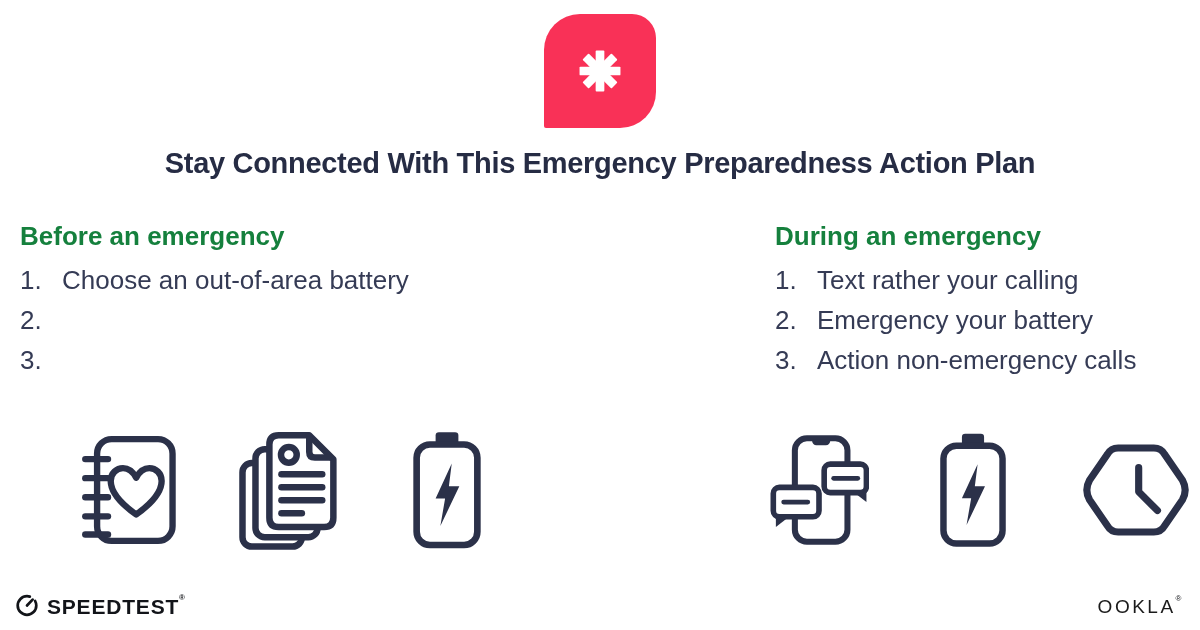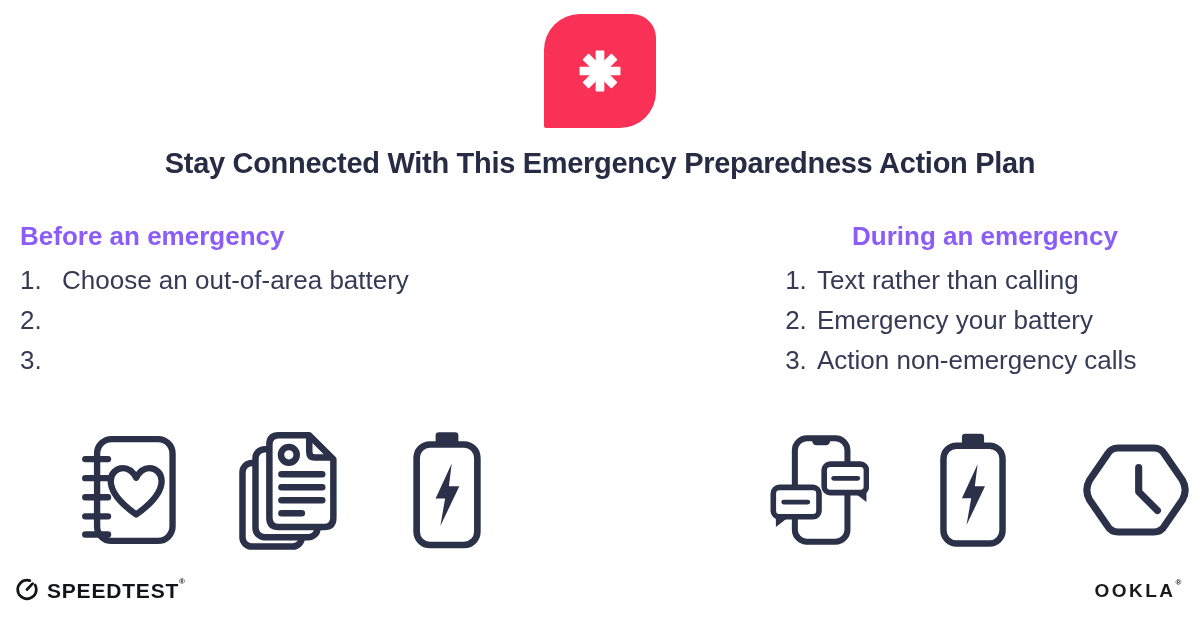--- a/index.html
+++ b/index.html
@@ -33,26 +33,26 @@
     text-align: center;
   }
 
   
   .columns {
     display: flex;
     margin-top: 38px;
     padding: 0 20px;
   }
   .col-before { width: 735px; flex: 0 0 auto; }
-  .col-during { flex: 1 1 auto; margin-left: 20px; text-align: center; }
+  .col-during { flex: 1 1 auto; margin-left: 20px; }
   .col-heading {
     font-size: 26px;
     font-weight: 700;
     line-height: 32px;
-    color: #8b5cf6;
+    color: #15803d;
   }
   .steps { list-style: none; margin-top: 8px; }
   .step {
     display: flex;
     font-size: 26px;
     line-height: 40px;
     color: #353B55;
   }
   .step-num { width: 42px; flex: 0 0 auto; }
 
@@ -67,36 +67,36 @@
   .row-before { padding-left: 58px; }
   .row-before .icon-slot + .icon-slot { margin-left: 58px; }
   .row-before .icon-slot:last-child { margin-left: 72px; }
   .row-during { margin-left: -6px; }
   .row-during .icon-slot + .icon-slot { margin-left: 68px; }
   .line-icon { stroke: #2B3149; }
 
   
   .footer {
     position: absolute;
-    left: 14px; right: 16px; bottom: 24px;
+    left: 14px; right: 16px; bottom: 8px;
     display: flex;
     justify-content: space-between;
     align-items: center;
   }
   .speedtest-logo { display: flex; align-items: center; }
   .speedtest-word {
     margin-left: 7px;
     font-size: 21px;
     font-weight: 700;
     letter-spacing: 0.8px;
     color: #121419;
   }
   .ookla-word {
     font-size: 19px;
-    font-weight: 700;
+    font-weight: 400;
     letter-spacing: 2.5px;
     color: #1A1A1A;
   }
   .tm-mark {
     font-size: 8px;
     vertical-align: top;
     position: relative;
     top: -2px;
     color: #121419;
   }
@@ -177,21 +177,21 @@
           </svg>
         </span>
       </div>
     </section>
 
     <section class="col col-during">
       <h2 class="col-heading">During an emergency</h2>
       <ol class="steps">
         <li class="step">
           <span class="step-num">1.</span>
-          <span>Text rather than calling</span>
+          <span>Text rather your calling</span>
         </li>
         <li class="step">
           <span class="step-num">2.</span>
           <span>Emergency your battery</span>
         </li>
         <li class="step">
           <span class="step-num">3.</span>
           <span>Action non-emergency calls</span>
         </li>
       </ol>

